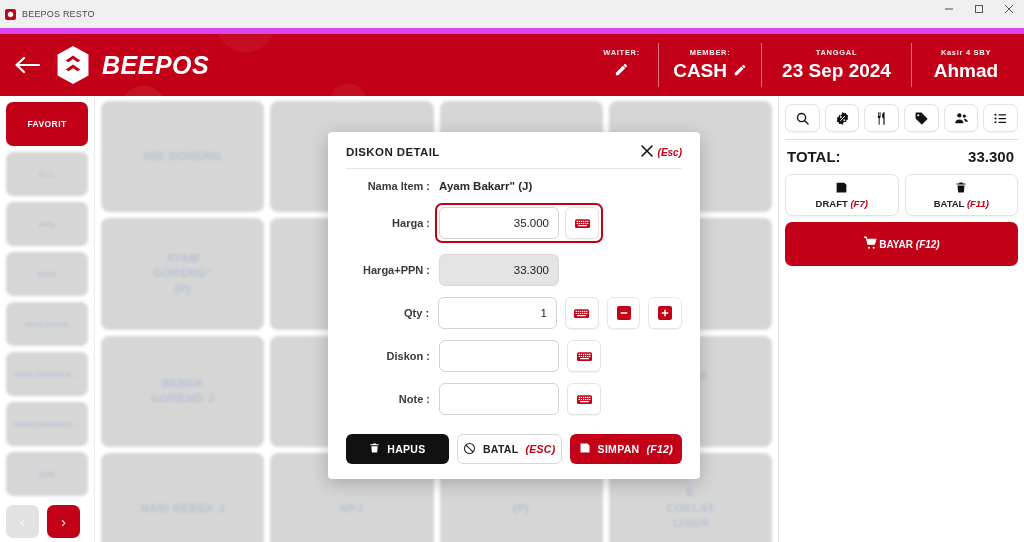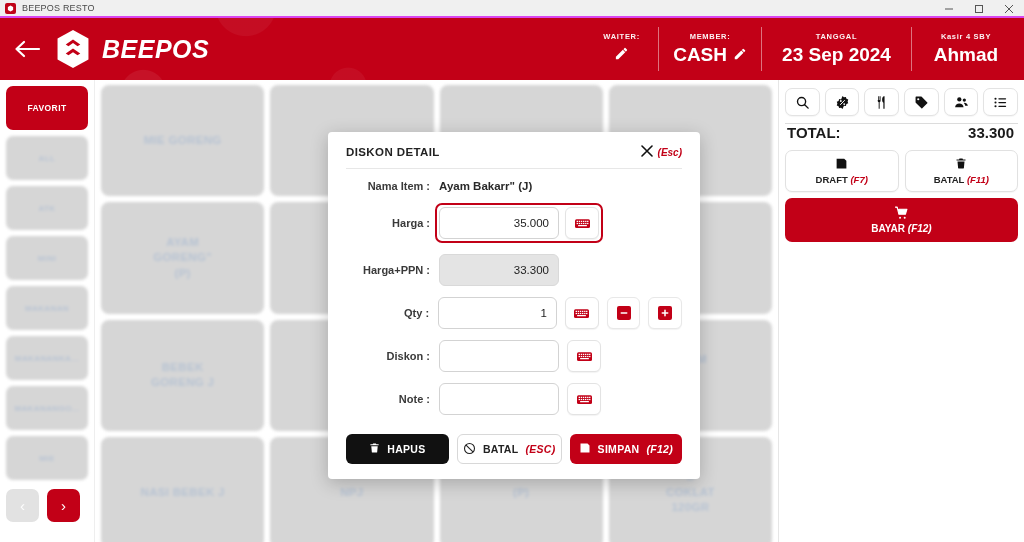--- a/index.html
+++ b/index.html
@@ -4,23 +4,23 @@
 <style>
   * { box-sizing: border-box; margin: 0; padding: 0; }
   html, body {
     width: 1024px; height: 542px;
     font-family: "Liberation Sans", sans-serif;
     overflow: hidden; background: #ffffff;
   }
 
   
   .titlebar {
-    height: 18px; background: #f0f0f0;
+    height: 34px; background: #f0f0f0;
     display: flex; align-items: center;
-    border-bottom: 2px solid #d946ef;
+    border-bottom: 6px solid #d946ef;
     position: relative;
   }
   .tb-logo {
     width: 11px; height: 11px; margin-left: 5px; margin-right: 6px;
     background: #c00418; border-radius: 2px;
     display: flex; align-items: center; justify-content: center;
     color: #fff; font-size: 7px; line-height: 1;
   }
   .tb-title { font-size: 9px; color: #4a4a4a; letter-spacing: .2px; }
   .tb-controls { position: absolute; right: 0; top: 0; height: 18px; display: flex; }
@@ -170,37 +170,37 @@
   }
   table.items tr.row { background: #ececec; cursor: pointer; }
   .col-no { width: 20px; text-align: center; }
   .col-name { text-align: left; }
   .col-qty { width: 26px; text-align: center; }
   .col-disc { width: 40px; text-align: center; }
   .col-sub { width: 62px; text-align: right; border-right: none !important; }
   .cart-fill { flex: 1; }
   .total-row {
     display: flex; justify-content: space-between; align-items: center;
-    padding: 0 4px 9px 2px;
+    padding: 8px 4px 9px 2px;
     border-top: 1px solid #dcdcdc;
     font-size: 15px; font-weight: bold; color: #1a1a1a;
   }
   .cart-actions { display: flex; gap: 6px; margin-bottom: 6px; }
   .act {
     flex: 1; height: 42px; border: 1px solid #e1e1e1; border-radius: 7px;
     background: #fff; cursor: pointer;
     display: flex; flex-direction: column;
     align-items: center; justify-content: center; gap: 2px;
     font-size: 9.5px; font-weight: bold; color: #222;
     box-shadow: 0 1px 1px rgba(0,0,0,.04);
   }
   .act .key { color: #c20017; font-style: italic; }
   .pay {
     height: 44px; border-radius: 7px; background: #c20017; color: #fff;
-    display: flex; flex-direction: column; align-items: center;
+    display: flex; flex-direction: row; align-items: center;
     justify-content: center; gap: 1px; cursor: pointer;
     font-size: 10px; font-weight: bold;
   }
   .pay .key { font-style: italic; }
 
   
   .overlay {
     position: absolute; inset: 0; pointer-events: none;
   }
   .modal {

